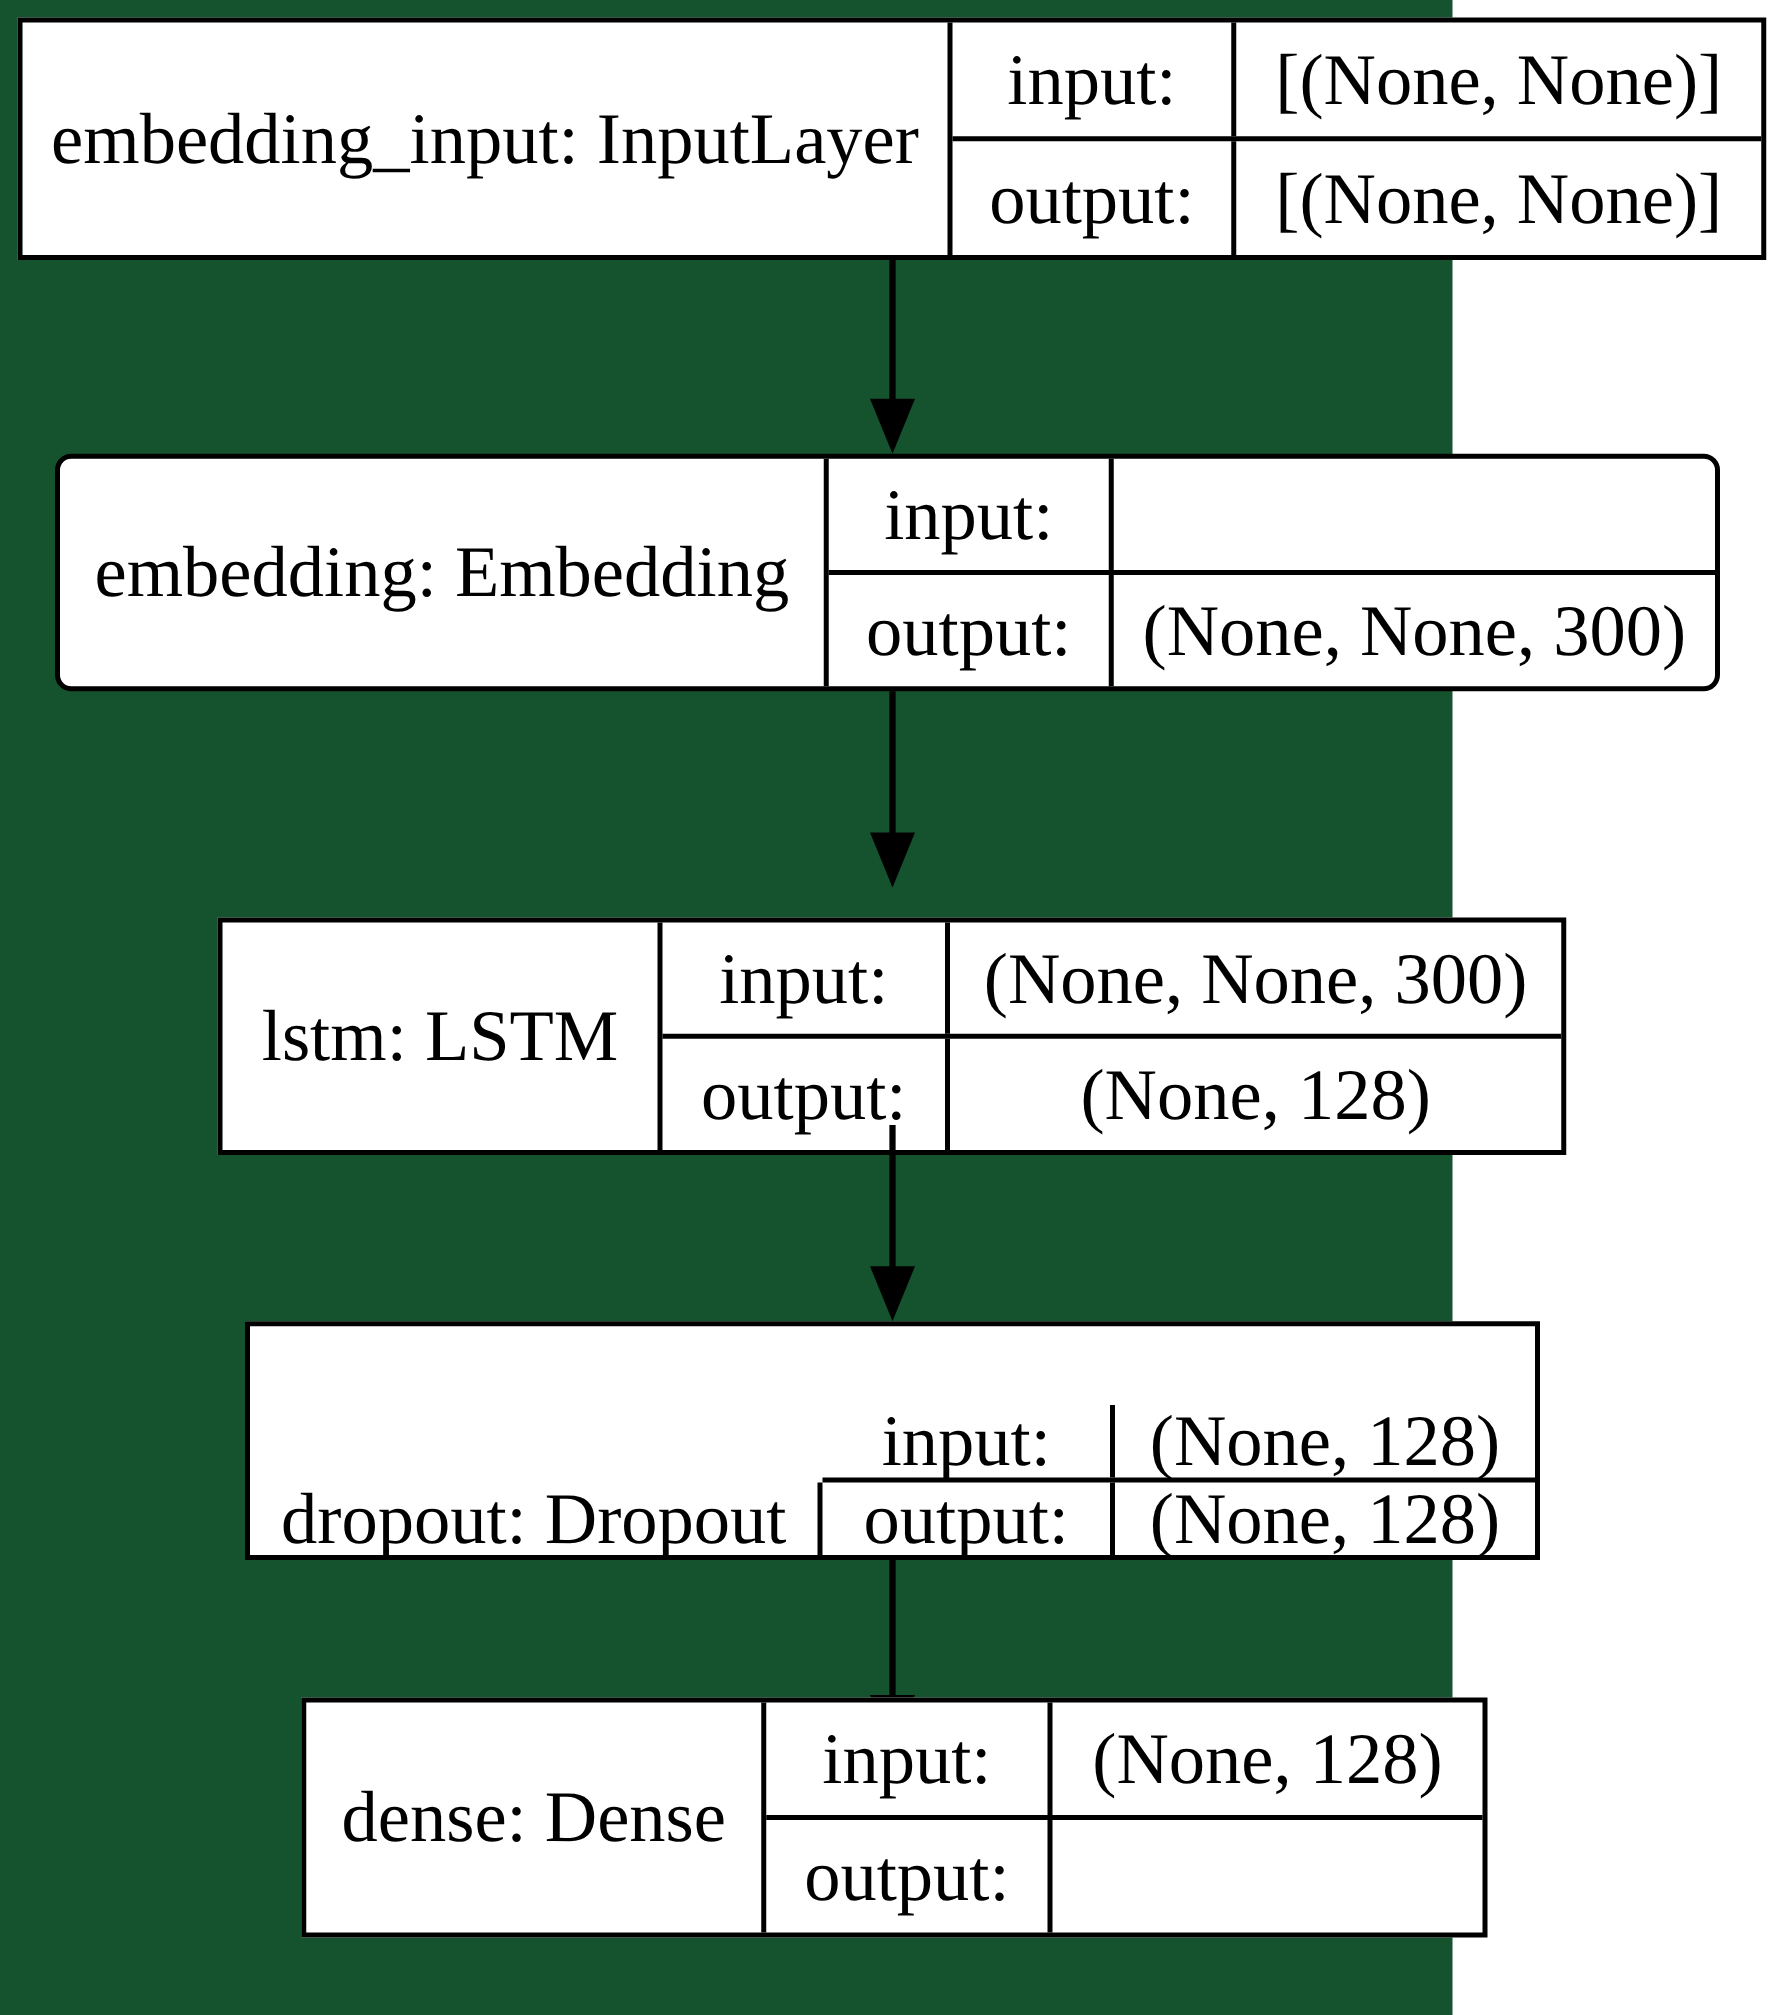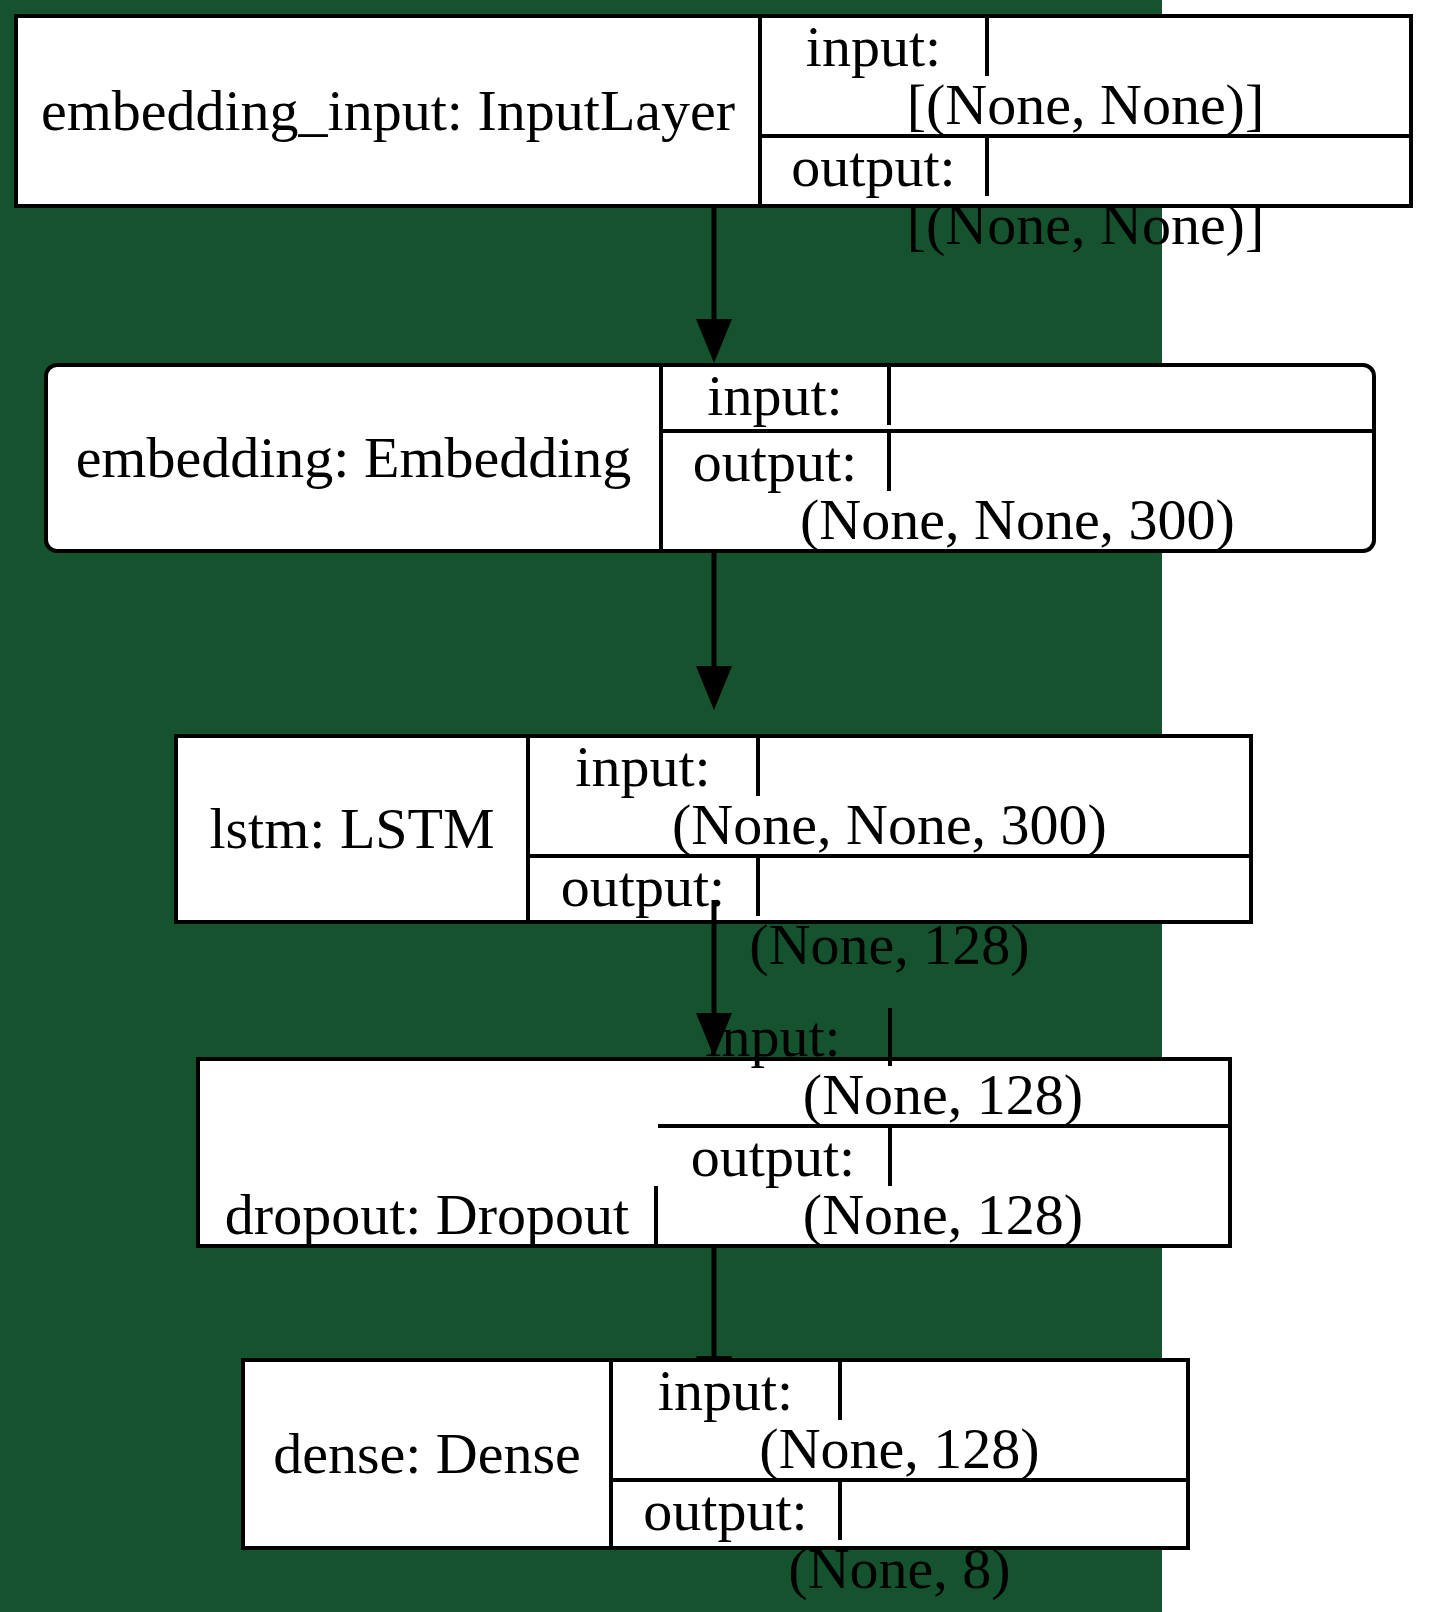--- a/index.html
+++ b/index.html
@@ -35,21 +35,21 @@
     white-space: nowrap;
   }
   .io {
     flex: 1 1 auto;
     display: flex;
     flex-direction: column;
   }
   .io-row {
     flex: 1 1 0;
     display: flex;
-    flex-direction: column;
+    flex-direction: row;
     box-sizing: border-box;
   }
   .io-row.output-row {
     border-top: 4px solid #000000;
   }
   .io-label {
     display: flex;
     align-items: center;
     justify-content: center;
     border-right: 4px solid #000000;
@@ -177,18 +177,17 @@
 
   <div class="node" id="node5">
     <div class="name-cell">dense: Dense</div>
     <div class="io">
       <div class="io-row input-row">
         <div class="io-label">input:</div>
         <div class="io-value">(None, 128)</div>
       </div>
       <div class="io-row output-row">
         <div class="io-label">output:</div>
-        <div class="io-value">(None, 8)</div>
       </div>
     </div>
   </div>
 
 </div>
 
 </body></html>

